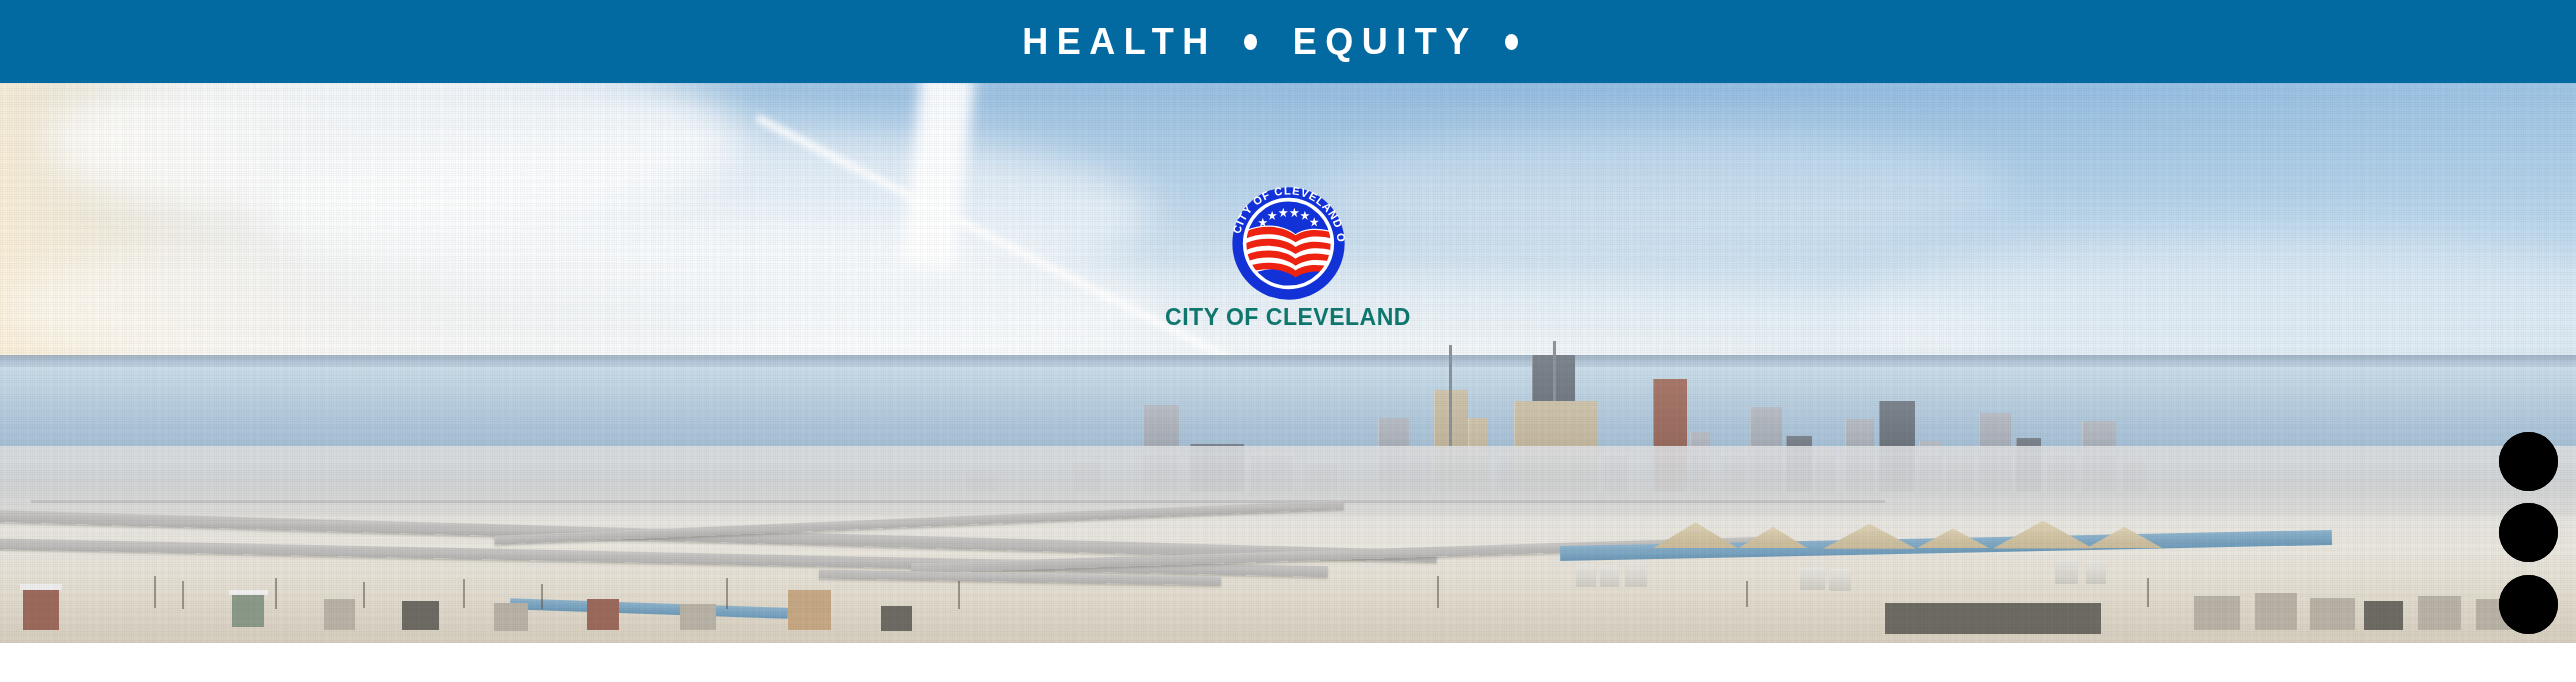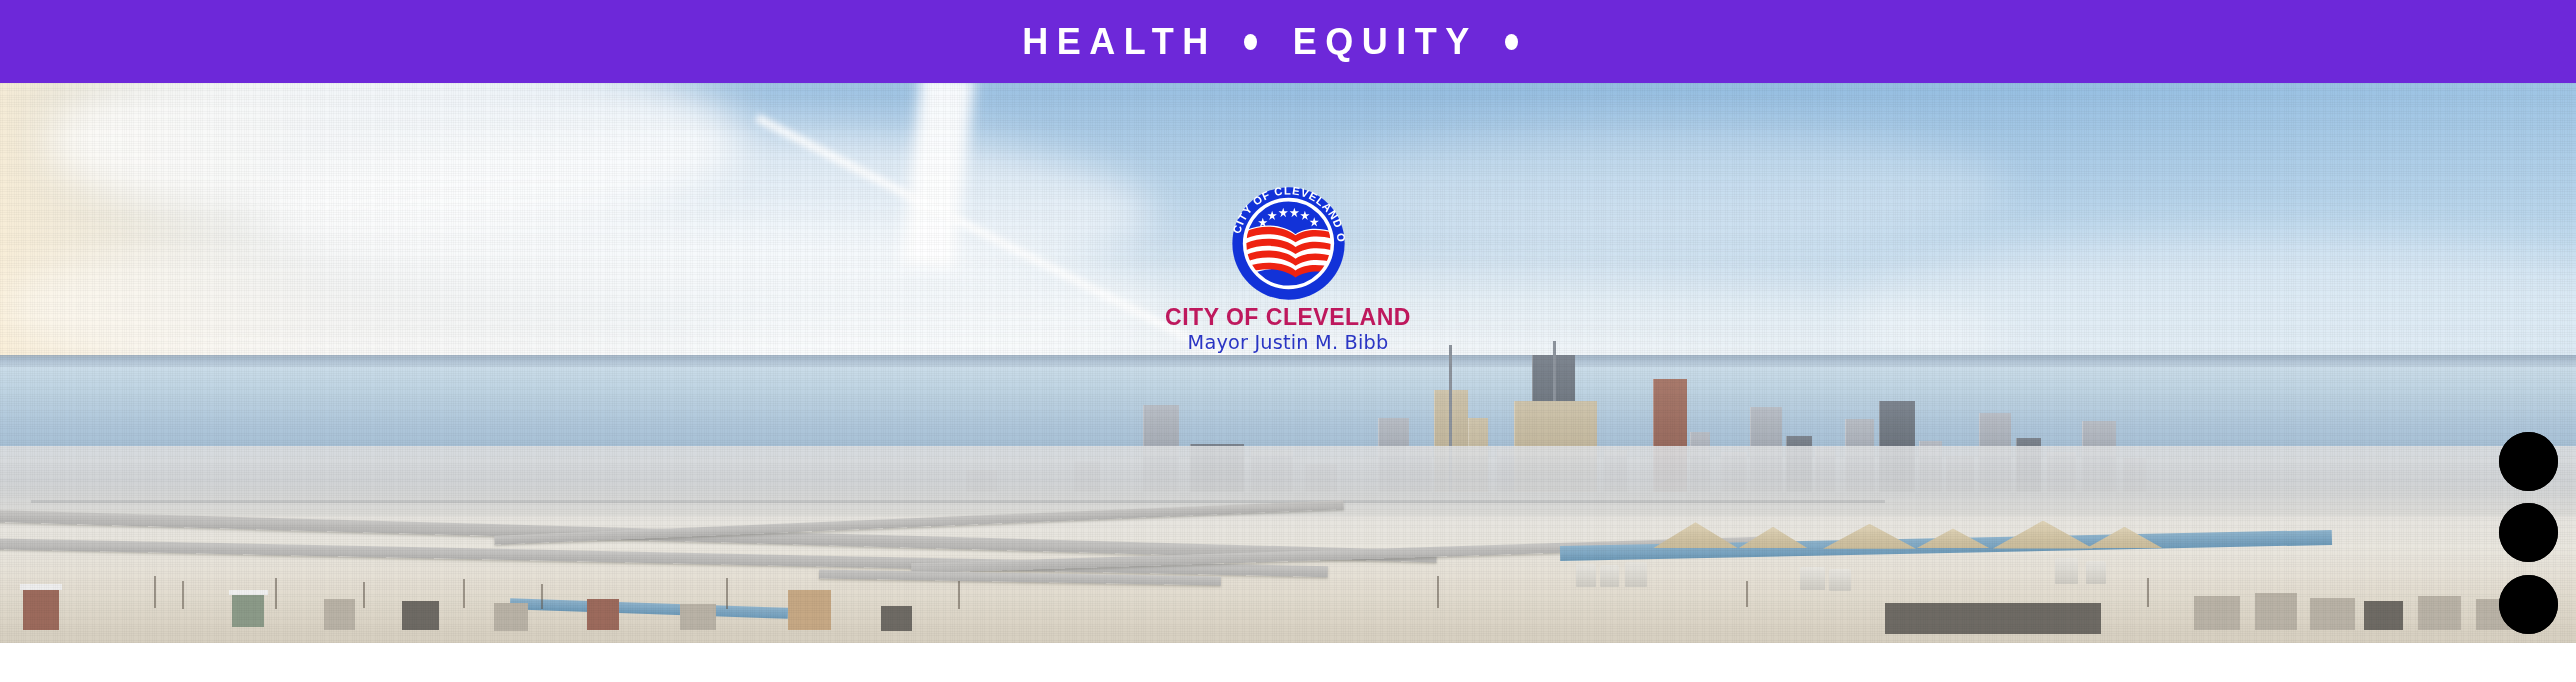--- a/index.html
+++ b/index.html
@@ -19,21 +19,21 @@
     height: 682px;
     background: #ffffff;
   }
 
   
   .top-banner {
     position: absolute;
     left: 0; top: 0;
     width: 2576px;
     height: 83px;
-    background: #6d28d9;
+    background: #0369a1;
     display: flex;
     align-items: center;
     justify-content: center;
     overflow: hidden;
   }
   .banner-text {
     display: flex;
     align-items: center;
     justify-content: center;
     white-space: nowrap;
@@ -245,21 +245,21 @@
   .seal-wrap {
     width: 117px;
     height: 117px;
     margin: 0 auto 3.1px;
     position: relative;
   }
   .logo-city {
     font-family: "Liberation Sans", sans-serif;
     font-weight: bold;
     font-size: 23px;
-    color: #be185d;
+    color: #0f766e;
     letter-spacing: 0.5px;
     line-height: 1.05;
     white-space: nowrap;
   }
   .logo-mayor {
     font-family: "DejaVu Sans", sans-serif;
     font-weight: 400;
     font-size: 19.3px;
     color: #2a35c4;
     letter-spacing: 0.2px;
@@ -494,21 +494,20 @@
               <path d="M26,120 C58,106 96,112 112,126 C132,112 166,116 186,126
                        L186,136 C164,126 132,124 112,138 C94,124 58,118 26,132 Z"></path>
               <path d="M26,140 C58,128 96,132 112,146 C132,132 166,136 186,146
                        L186,154 C164,146 132,144 112,158 C94,144 58,138 26,152 Z"></path>
             </g>
           </g>
           <circle cx="100" cy="100" r="74" fill="none" stroke="#ffffff" stroke-width="4"></circle>
         </svg>
       </div>
       <div class="logo-city">CITY OF CLEVELAND</div>
-      <div class="logo-mayor">Mayor Justin M. Bibb</div>
     </div>
 
 
     <div class="social-rail">
 
       <a class="social-btn" title="YouTube">
         <svg viewBox="0 0 76 76">
           <defs>
             <mask id="ytMask">
               <rect width="76" height="76" fill="#fff"></rect>

